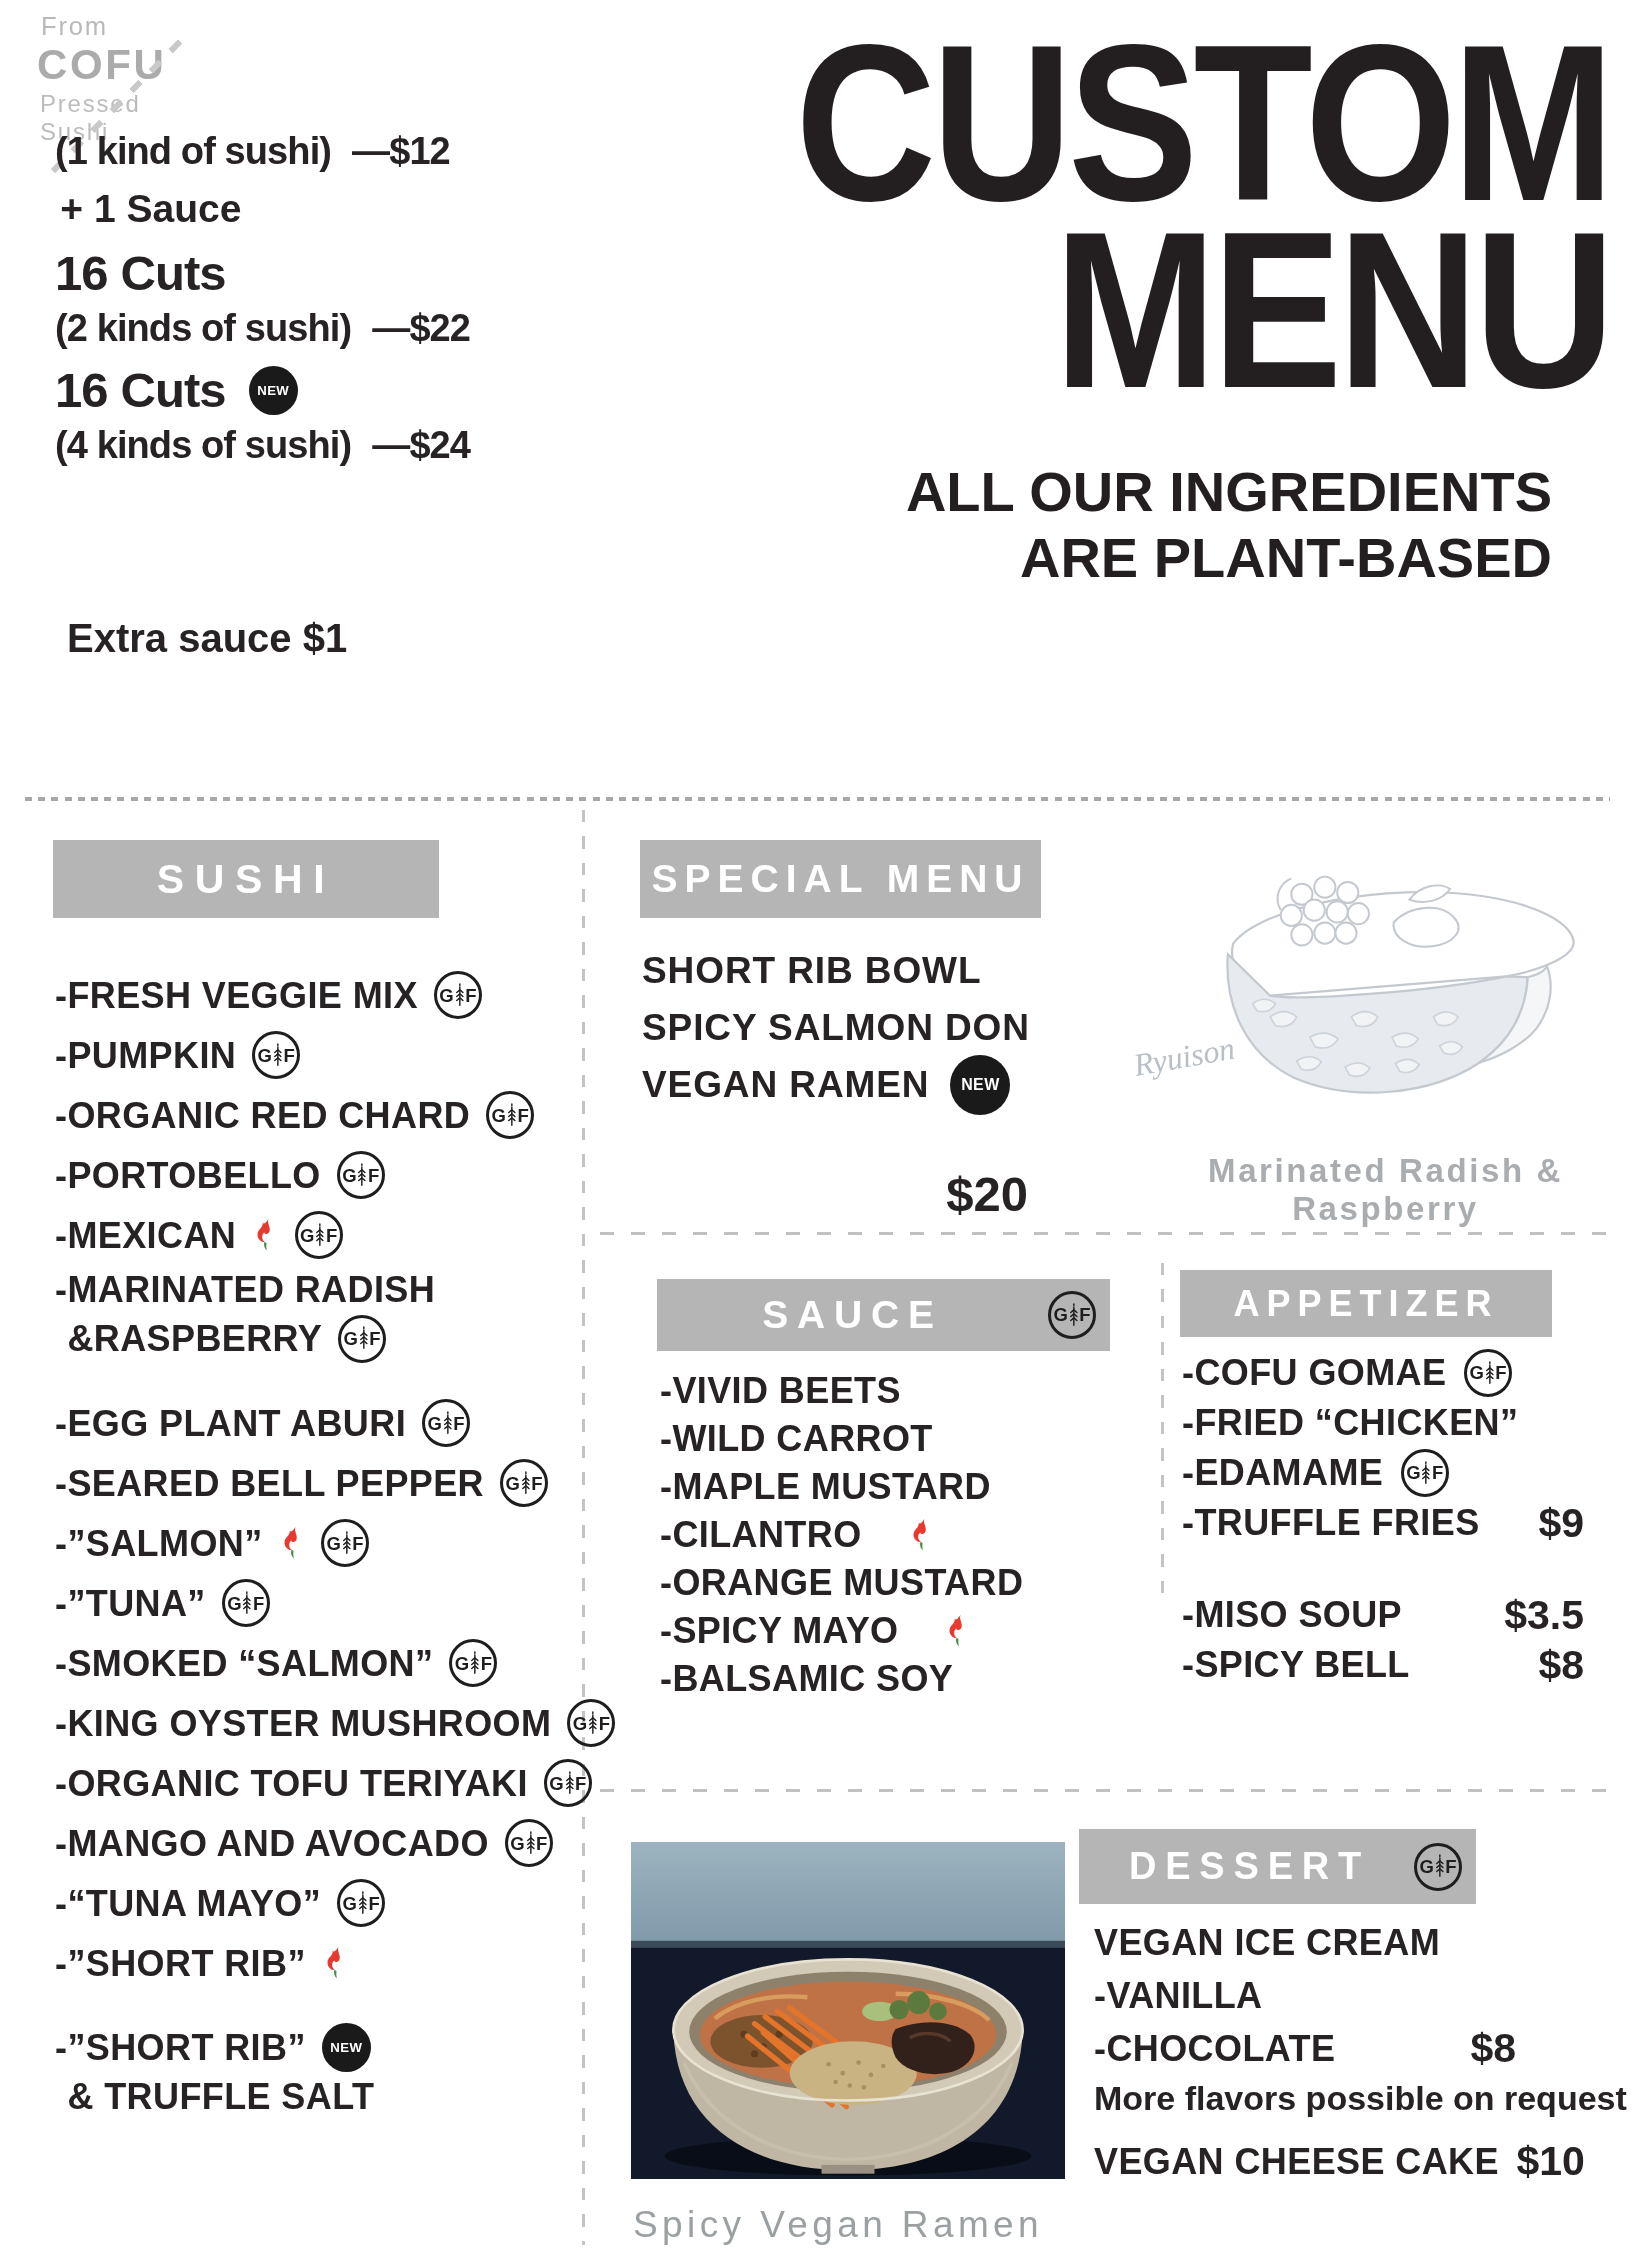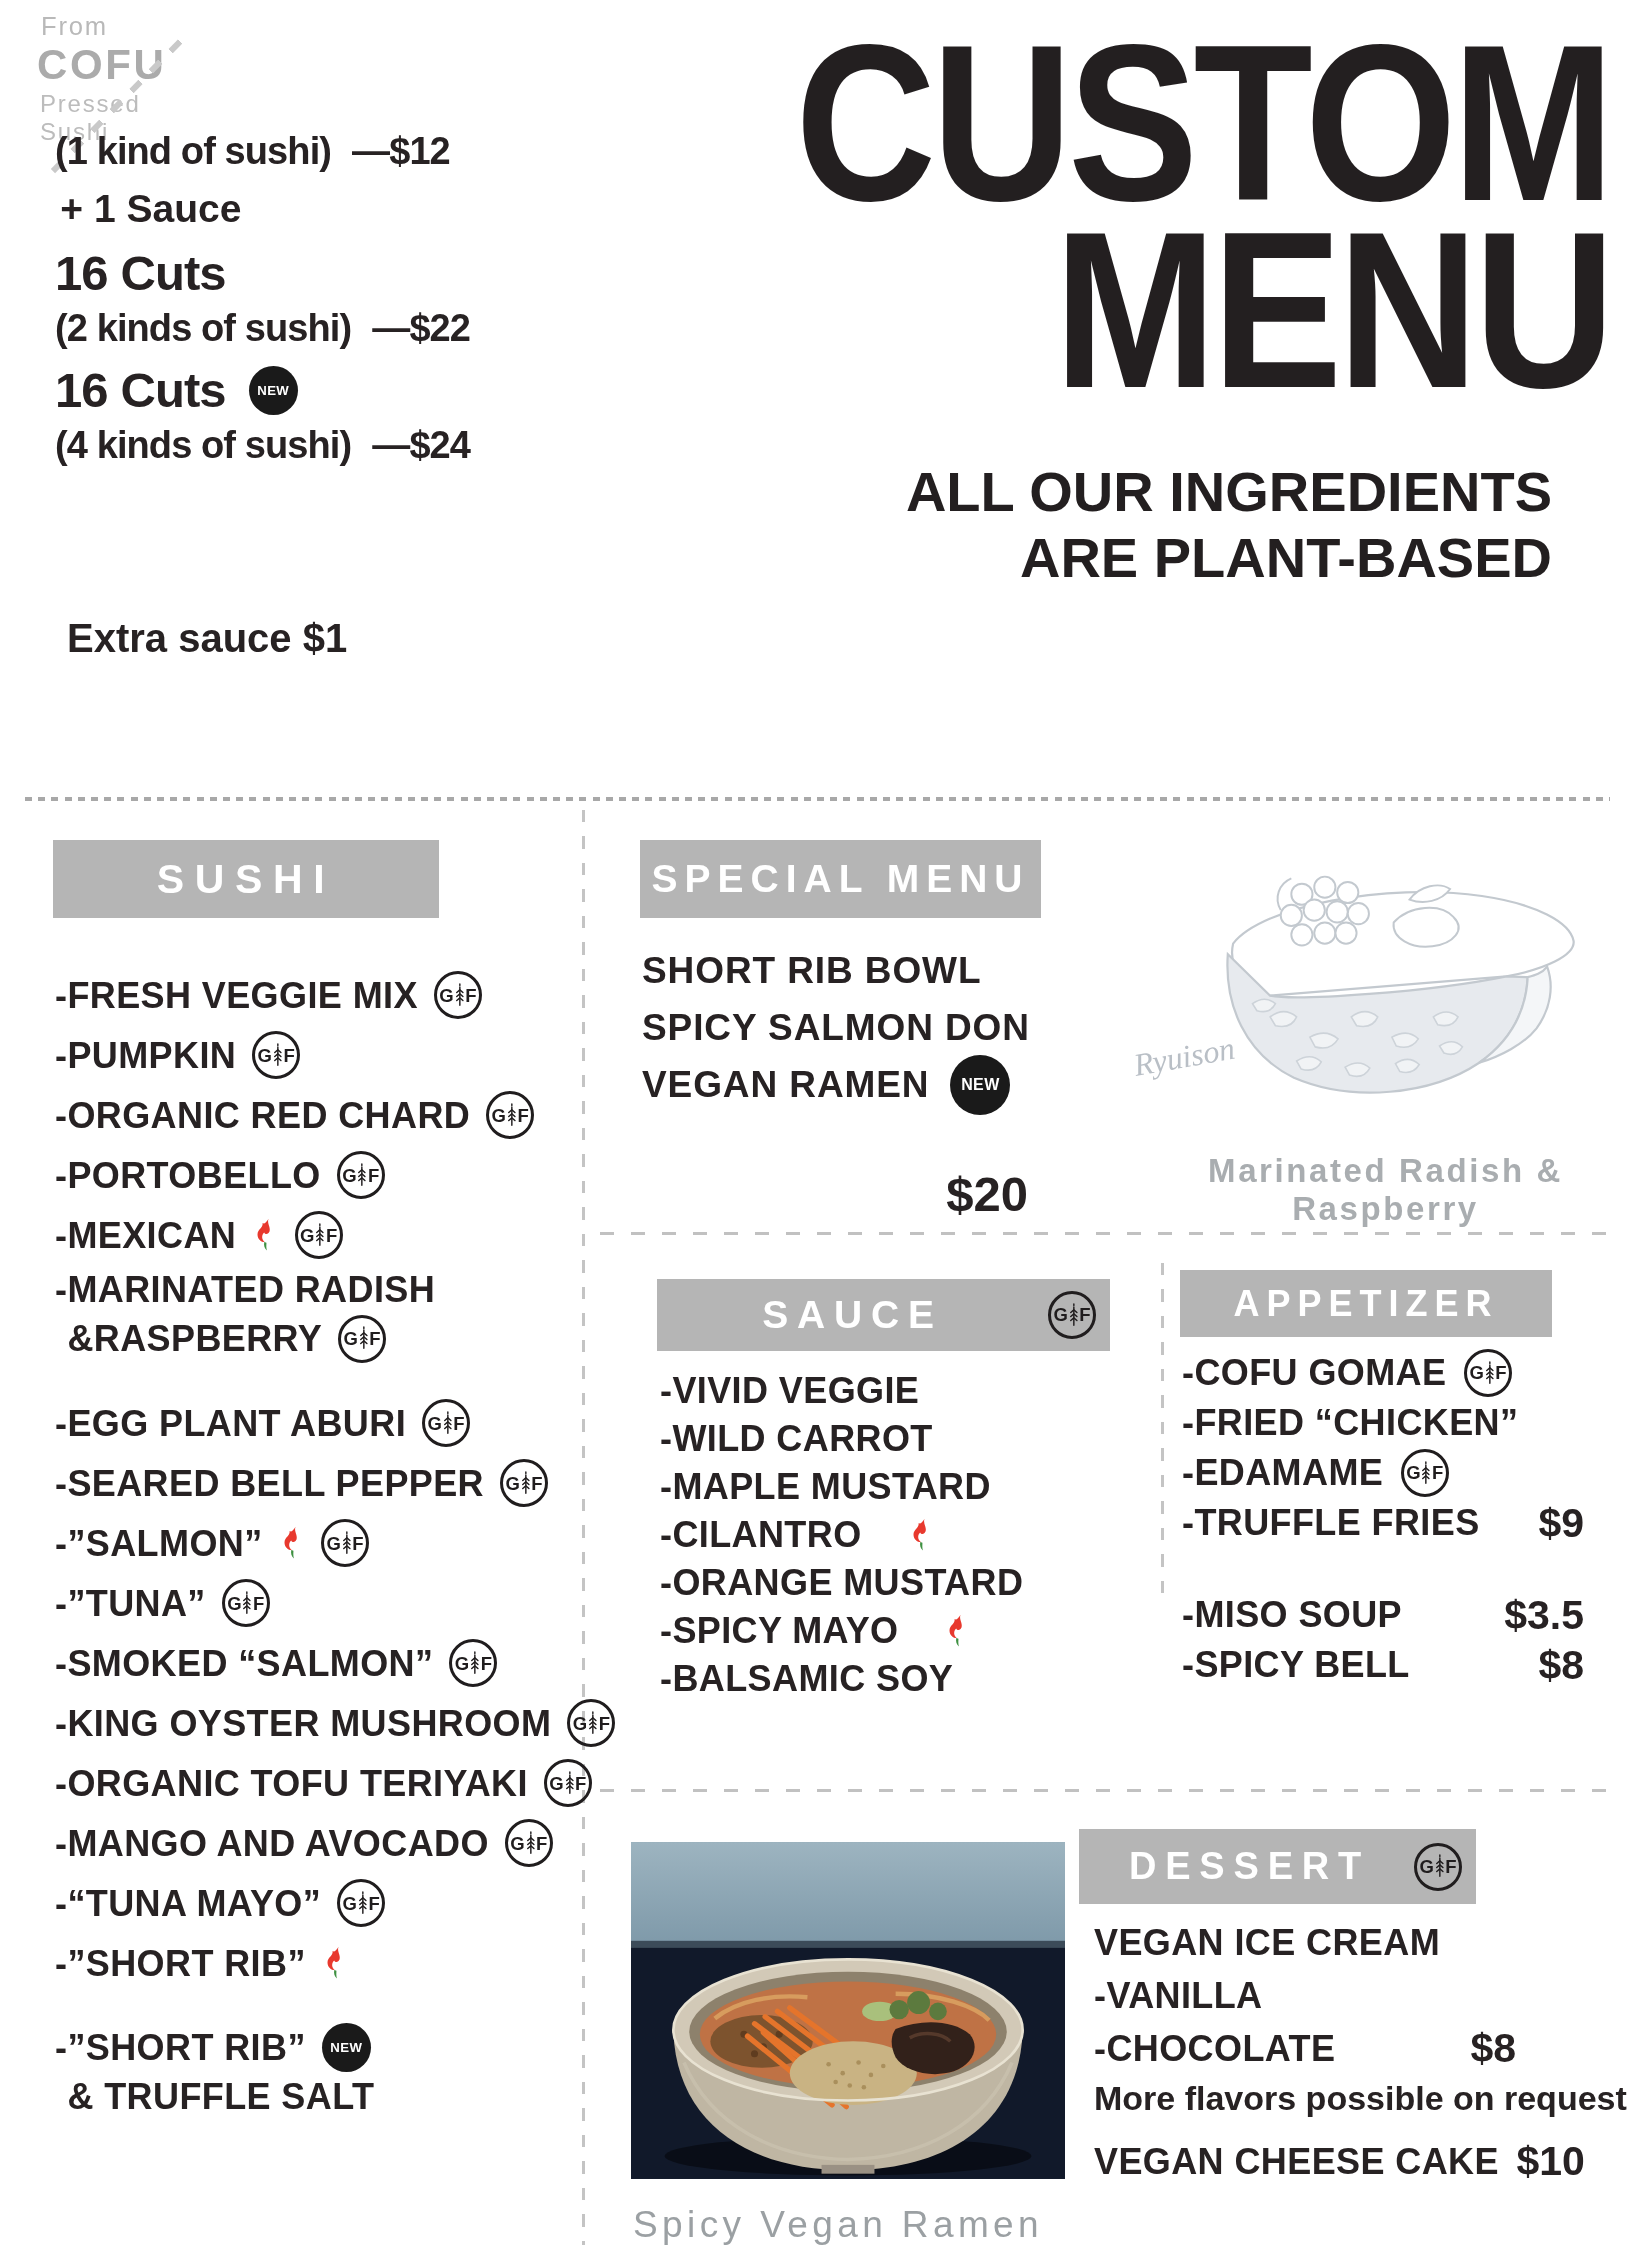--- a/index.html
+++ b/index.html
@@ -509,21 +509,21 @@
             <line x1="6" y1="4.5" x2="6" y2="27"></line>
             <path d="M6 8 L2.2 11.2 M6 8 L9.8 11.2 M6 13 L2.2 16.2 M6 13 L9.8 16.2 M6 18 L2.2 21.2 M6 18 L9.8 21.2"></path>
           </g>
         </svg>
       <span>F</span>
     </span>
   </div>
   <div class="sauce-list">
 
   <div class="sc-item">
-        <span>-VIVID VEGGIE</span>
+        <span>-VIVID BEETS</span>
 
       </div>
       <div class="sc-item">
         <span>-WILD CARROT</span>
 
       </div>
       <div class="sc-item">
         <span>-MAPLE MUSTARD</span>
 
       </div>

